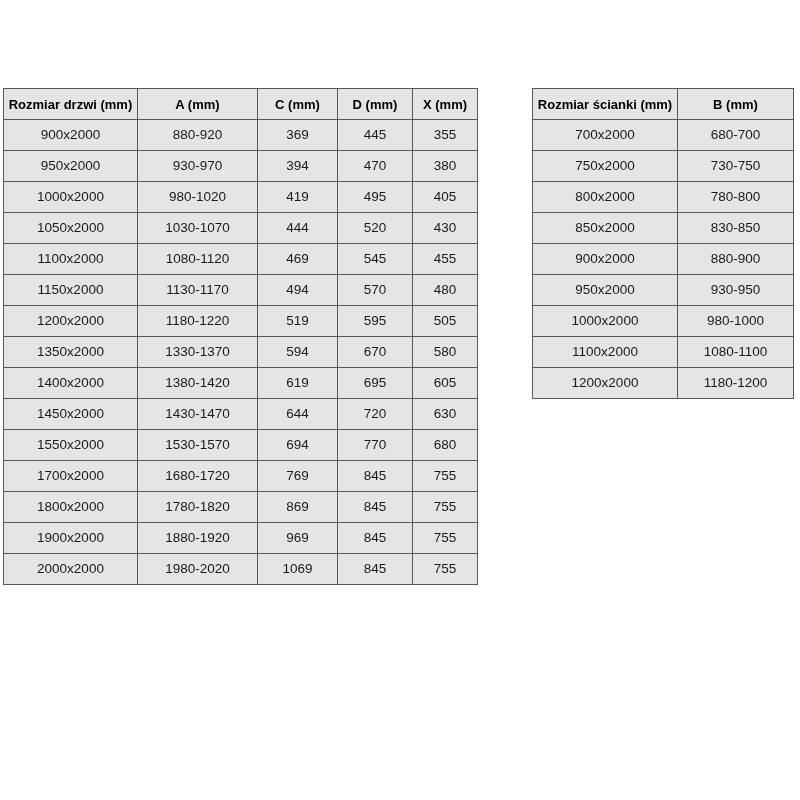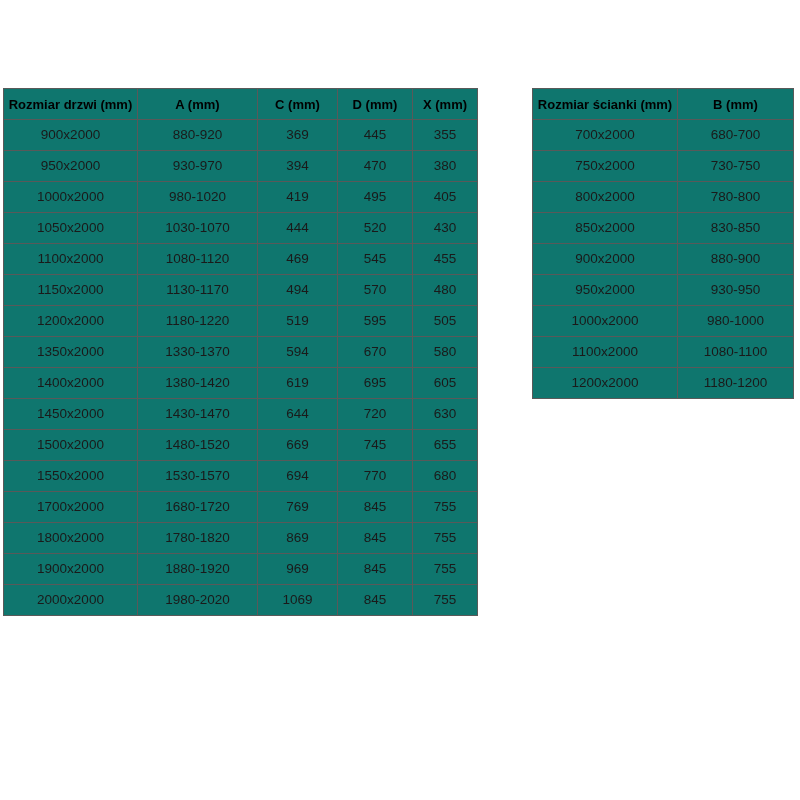--- a/index.html
+++ b/index.html
@@ -13,21 +13,21 @@
     height: 800px;
     background: #ffffff;
     font-family: "Liberation Sans", sans-serif;
     color: #000000;
     overflow: hidden;
   }
   table.spec-table {
     position: absolute;
     border-collapse: collapse;
     table-layout: fixed;
-    background: #0f766e;
+    background: #e5e5e5;
   }
   table.doors { left: 3px;  top: 88px; width: 474px; }
   table.walls { left: 532px; top: 88px; width: 261px; }
   .spec-table th, .spec-table td {
     border: 1px solid #595959;
     height: 30px;
     padding: 0 2px;
     text-align: center;
     vertical-align: middle;
     font-size: 13.5px;
@@ -129,27 +129,20 @@
           <td>605</td>
         </tr>
         <tr>
           <td>1450x2000</td>
           <td>1430-1470</td>
           <td>644</td>
           <td>720</td>
           <td>630</td>
         </tr>
         <tr>
-          <td>1500x2000</td>
-          <td>1480-1520</td>
-          <td>669</td>
-          <td>745</td>
-          <td>655</td>
-        </tr>
-        <tr>
           <td>1550x2000</td>
           <td>1530-1570</td>
           <td>694</td>
           <td>770</td>
           <td>680</td>
         </tr>
         <tr>
           <td>1700x2000</td>
           <td>1680-1720</td>
           <td>769</td>

